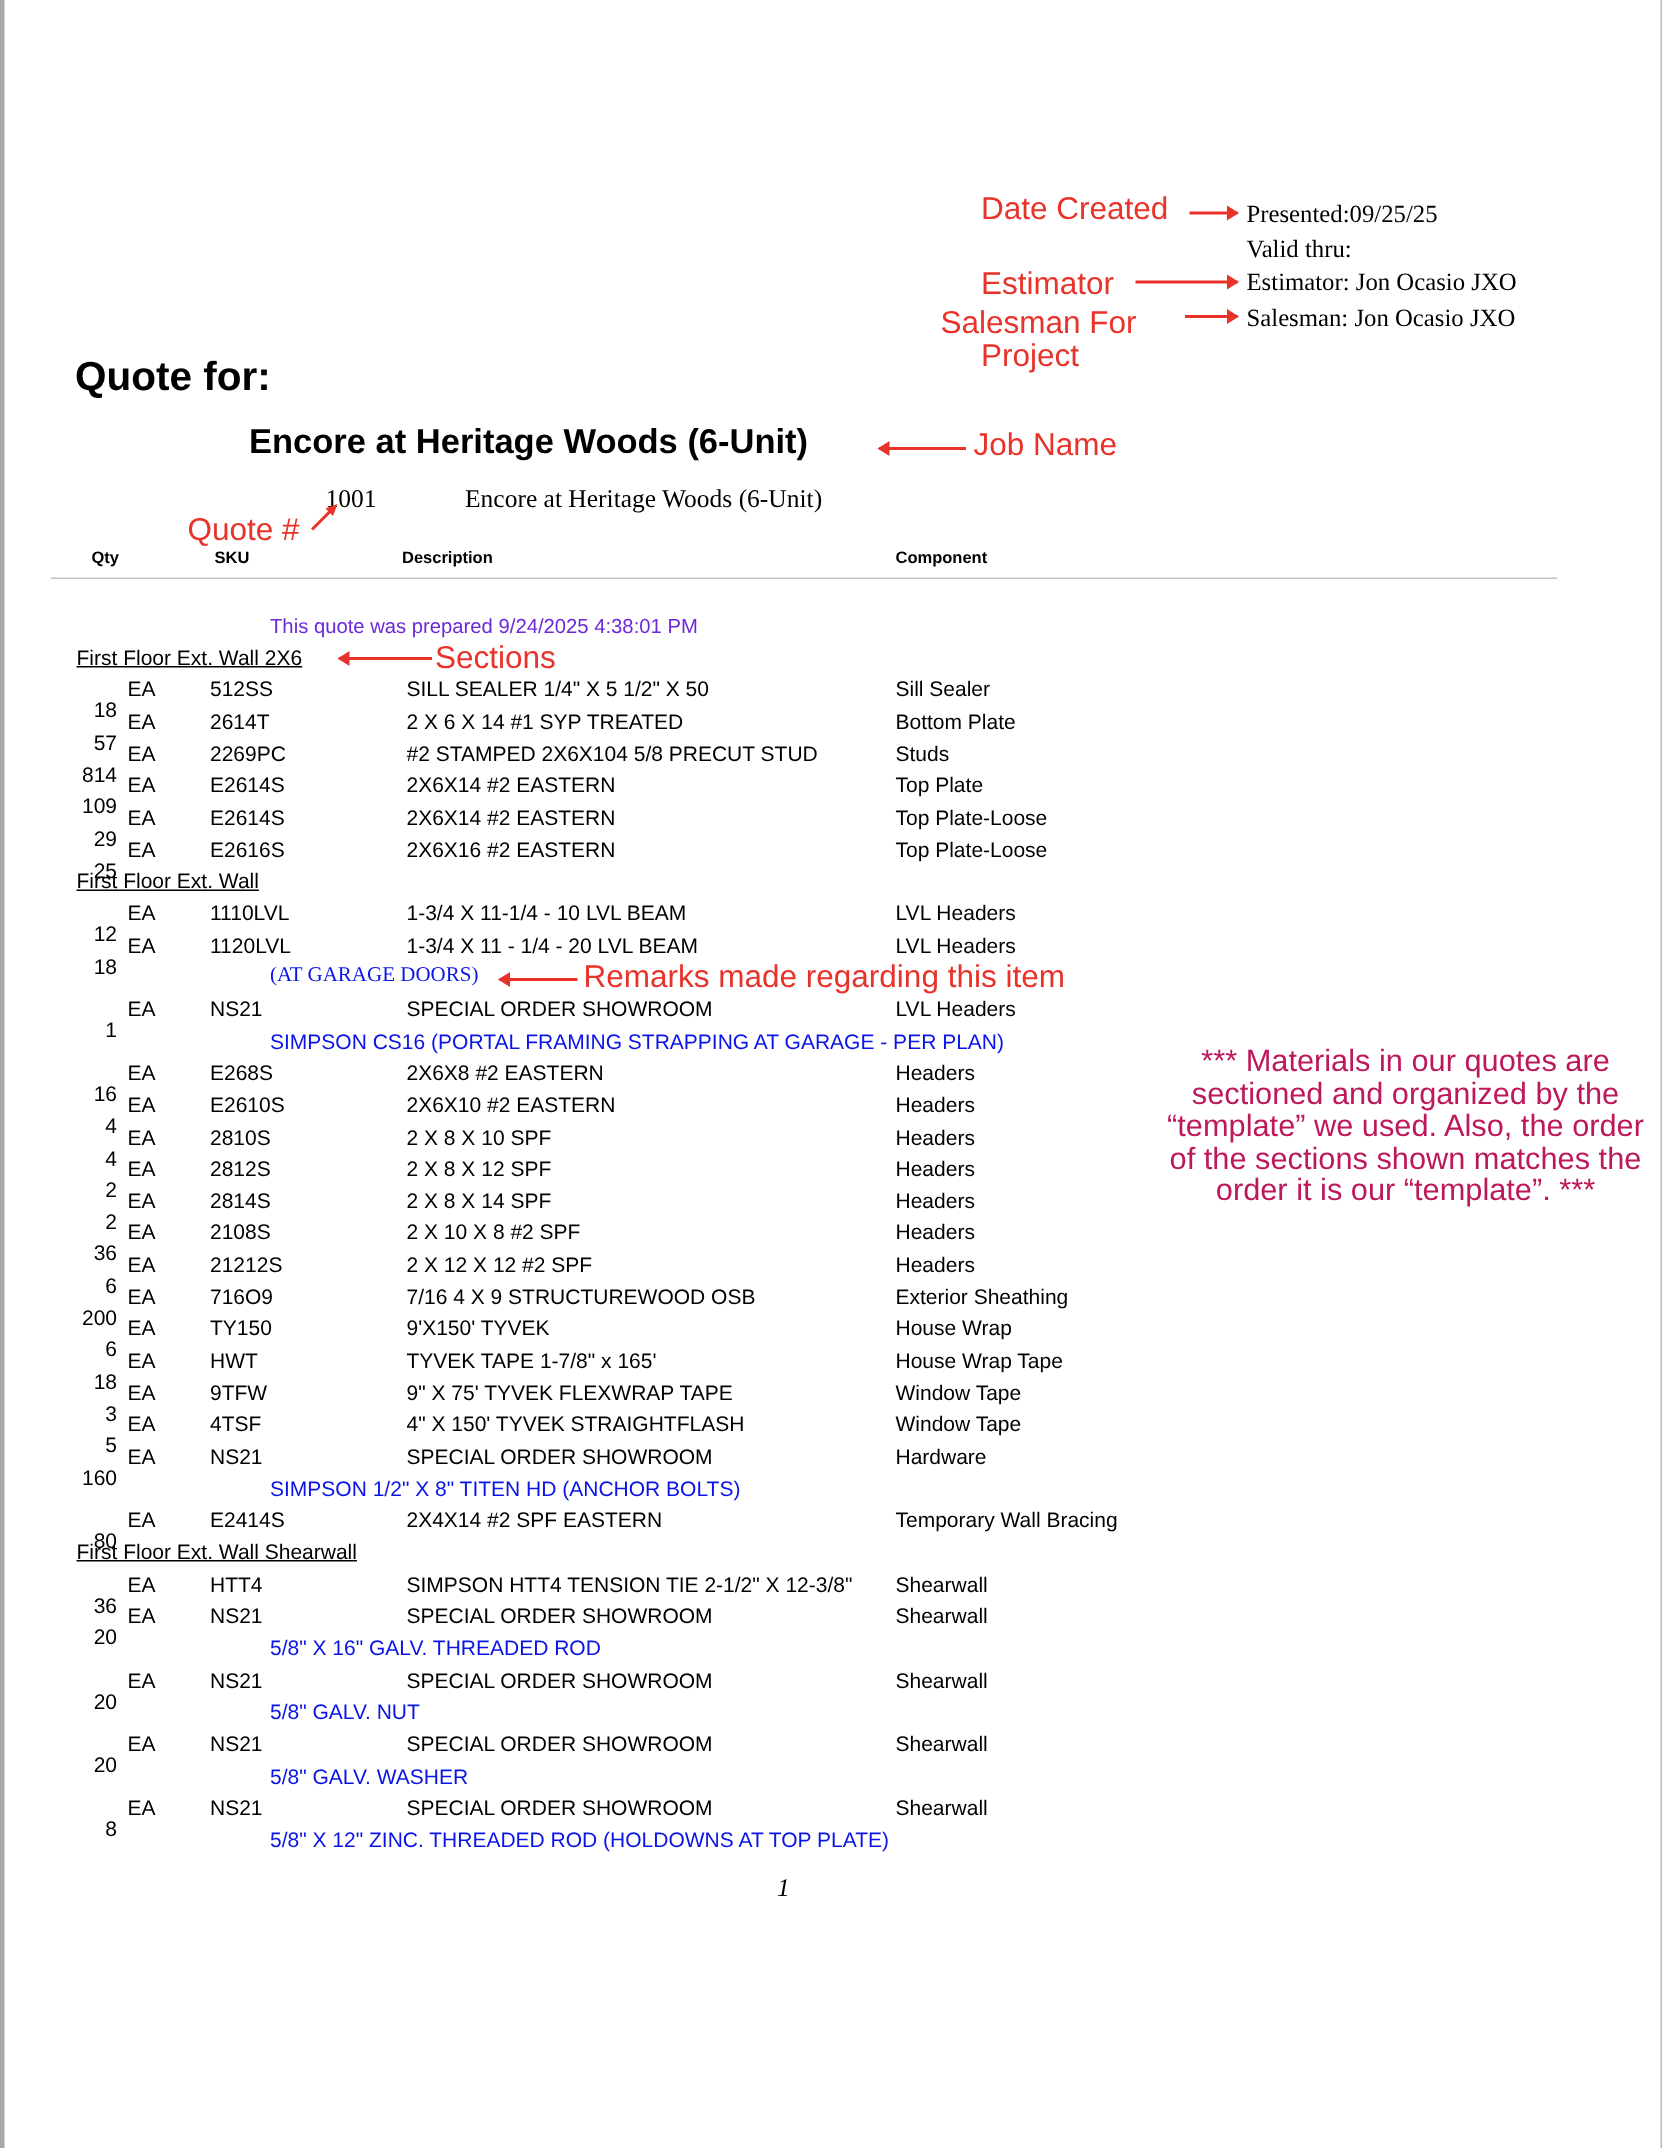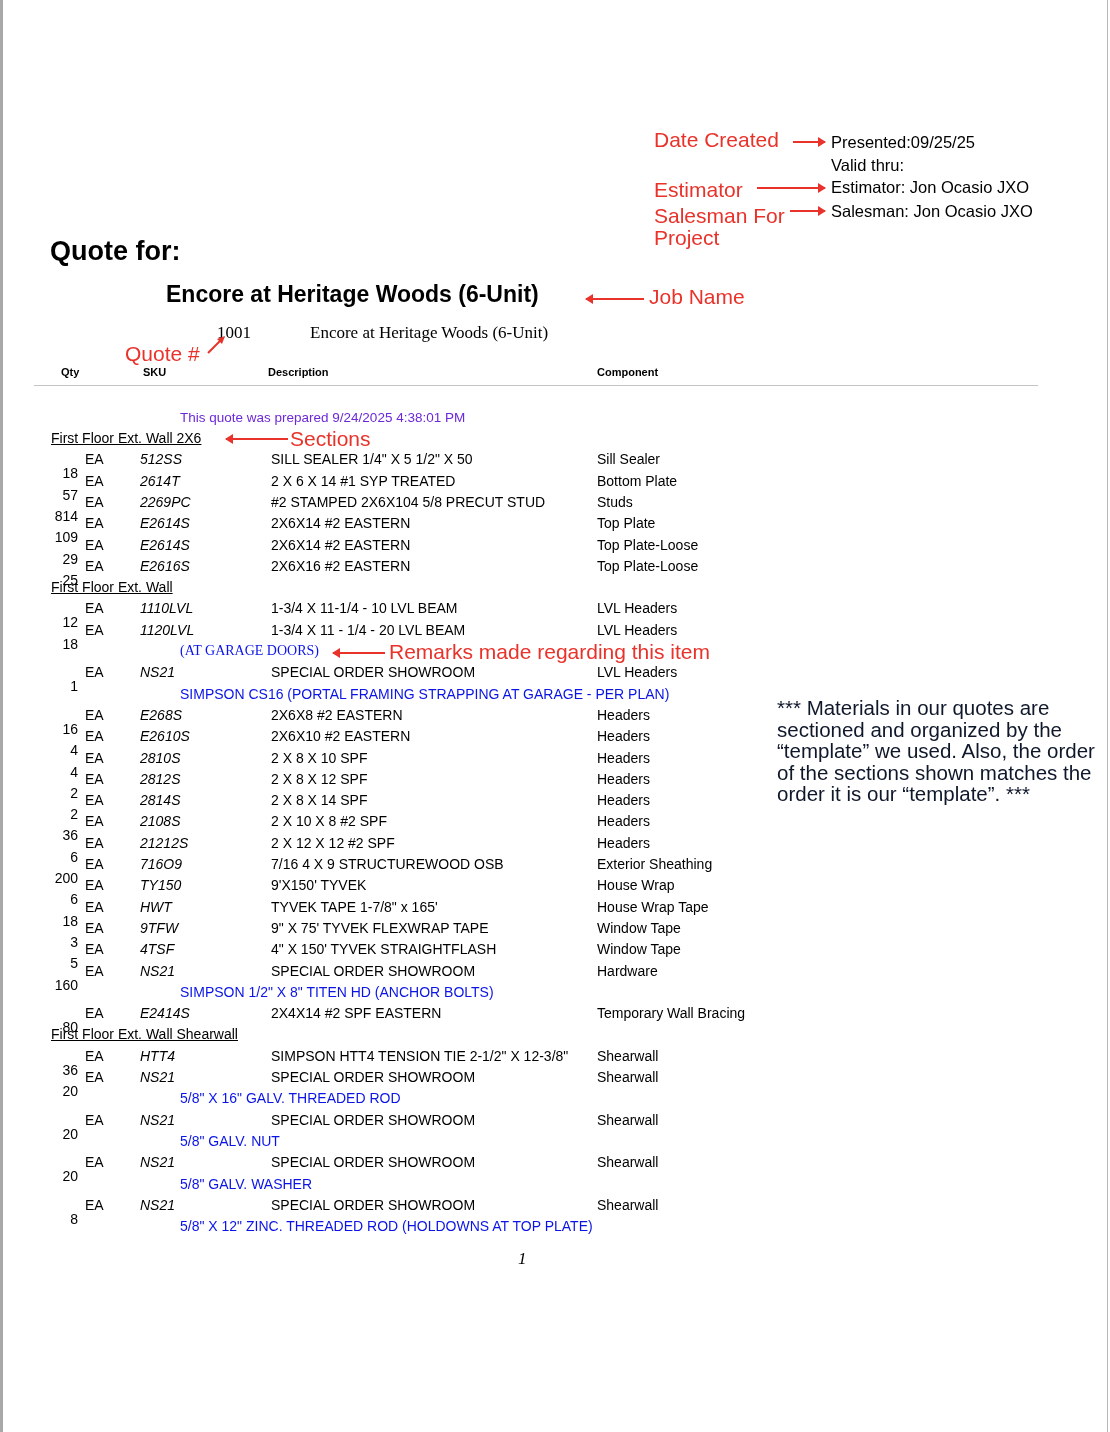--- a/index.html
+++ b/index.html
@@ -6,21 +6,21 @@
   body {
     width: 1110px; height: 1432px; position: relative; overflow: hidden;
     background: #ffffff;
     font-family: "Liberation Sans", sans-serif;
     color: #000;
   }
   .page-border-left { position: absolute; left: 0; top: 0; width: 3px; height: 1432px; background: #a8a8a8; }
   .page-border-right { position: absolute; left: 1107px; top: 0; width: 1px; height: 1432px; background: #b8b8b8; }
 
   
-  .info { position: absolute; left: 831px; font-size: 16.5px; font-family: Liberation Sans, sans-serif; white-space: nowrap; }
+  .info { position: absolute; left: 831px; font-size: 16.5px; font-family: Liberation Serif, serif; white-space: nowrap; }
   .anno { position: absolute; font-size: 21px; color: #e8322a; white-space: nowrap; line-height: 23px; }
 
   .arrow { position: absolute; height: 2px; background: #e8322a; }
   .arrow.right::after {
     content: ""; position: absolute; right: -1px; top: -4px;
     border-left: 8px solid #e8322a; border-top: 5px solid transparent; border-bottom: 5px solid transparent;
   }
   .arrow.left::before {
     content: ""; position: absolute; left: -1px; top: -4px;
     border-right: 8px solid #e8322a; border-top: 5px solid transparent; border-bottom: 5px solid transparent;
@@ -33,48 +33,48 @@
 
   .col-head { position: absolute; top: 366px; font-size: 11px; font-weight: bold; }
   .head-rule { position: absolute; left: 34px; top: 385px; width: 1004px; height: 1px; background: #c4c4c4; }
 
   .prepared { position: absolute; left: 180px; top: 410px; font-size: 13.5px; color: #6d28d9; white-space: nowrap; }
 
   
   .row { position: absolute; left: 0; height: 20px; font-size: 14px; white-space: nowrap; }
   .row .qty { position: absolute; left: 30px; width: 48px; text-align: right; margin-top: 14px; }
   .row .uom { position: absolute; left: 85px; }
-  .row .sku { position: absolute; left: 140px; font-style: italic; }
+  .row .sku { position: absolute; left: 140px; }
   .row .desc { position: absolute; left: 271px; }
   .row .comp { position: absolute; left: 597px; }
   .section { position: absolute; left: 51px; font-size: 14px; text-decoration: underline; white-space: nowrap; }
   .remark { position: absolute; left: 180px; font-size: 14px; color: #0a14e6; white-space: nowrap; }
 
   .side-note {
     position: absolute; left: 777px; top: 697px; width: 320px;
-    font-size: 20.5px; line-height: 21.5px; color: #0f172a;
+    font-size: 20.5px; line-height: 21.5px; color: #be185d; text-align: center;
   }
   .page-no { position: absolute; left: 518px; top: 1249px; font-size: 17px; font-style: italic; font-family: "Liberation Serif", serif; }
 </style>
 </head>
 <body>
 
 <div class="page-border-left"></div>
 <div class="page-border-right"></div>
 
 <div class="info" style="top:133px">Presented:09/25/25</div>
 <div class="info" style="top:156px">Valid thru:</div>
 <div class="info" style="top:178px">Estimator: Jon Ocasio JXO</div>
 <div class="info" style="top:202px">Salesman: Jon Ocasio JXO</div>
 
 <div class="anno" style="left:654px; top:128px">Date Created</div>
 <div class="arrow right" style="left:793px; top:141px; width:32px"></div>
 <div class="anno" style="left:654px; top:178px">Estimator</div>
 <div class="arrow right" style="left:757px; top:187px; width:68px"></div>
-<div class="anno" style="left:654px; top:204px">Salesman For</div>
+<div class="anno" style="left:627px; top:204px">Salesman For</div>
 <div class="anno" style="left:654px; top:226px">Project</div>
 <div class="arrow right" style="left:790px; top:210px; width:35px"></div>
 
 <div class="quote-for">Quote for:</div>
 <div class="job-title">Encore at Heritage Woods (6-Unit)</div>
 <div class="arrow left" style="left:586px; top:298px; width:58px"></div>
 <div class="anno" style="left:649px; top:285px">Job Name</div>
 
 <div class="quote-num">1001</div>
 <div class="quote-job">Encore at Heritage Woods (6-Unit)</div>

